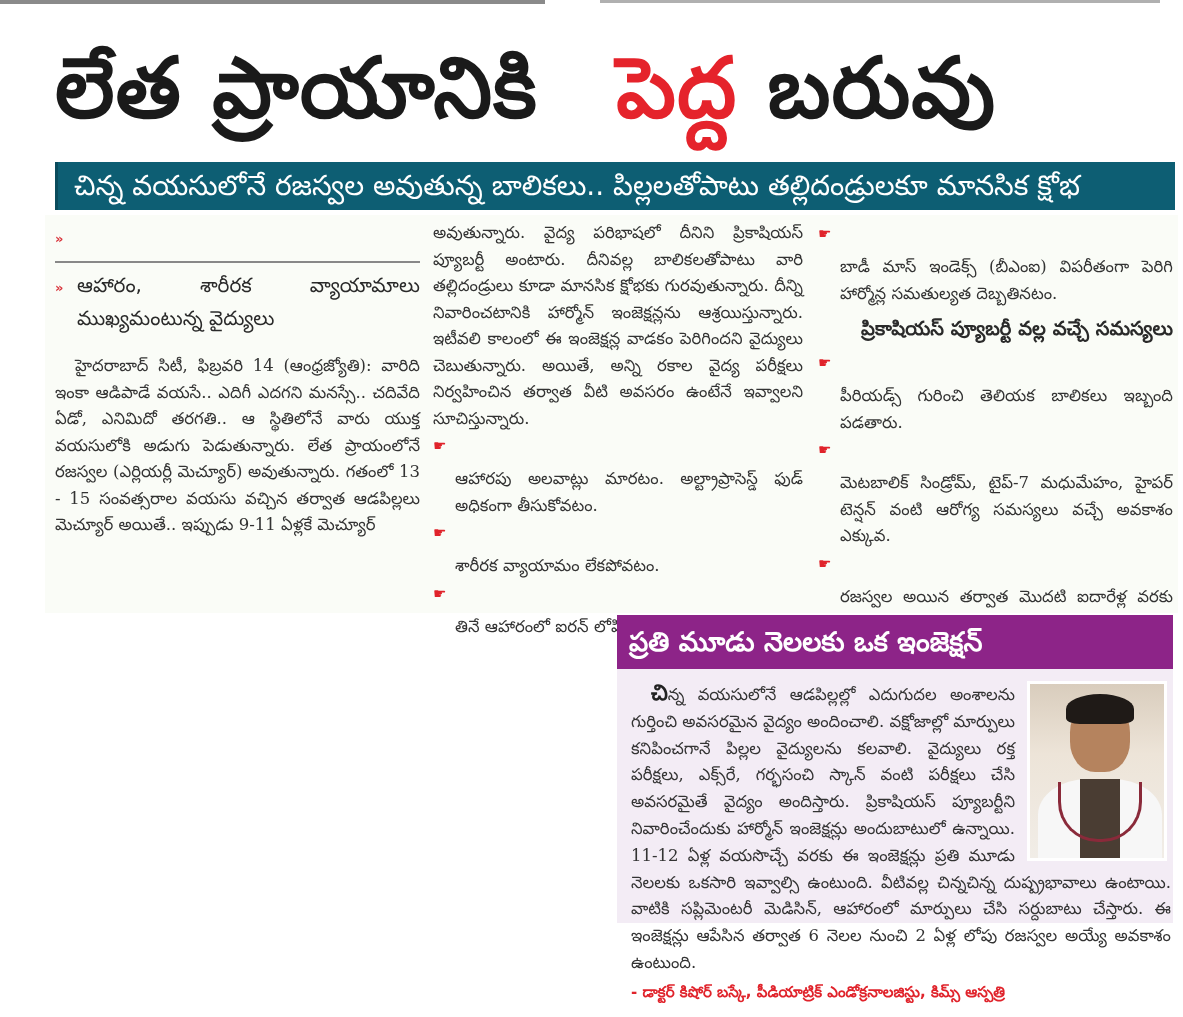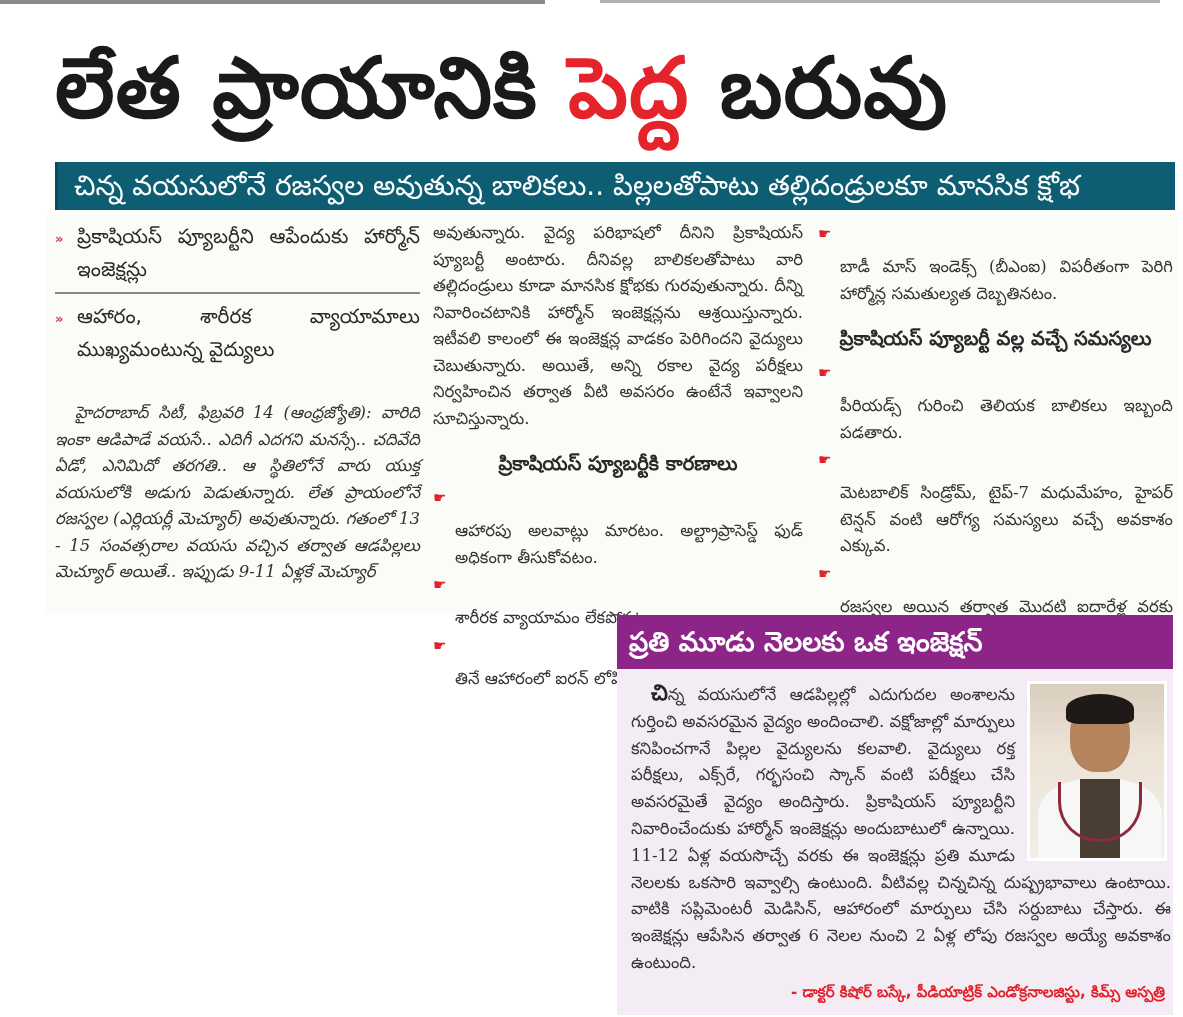--- a/index.html
+++ b/index.html
@@ -21,21 +21,21 @@
     background: #b0b0b0;
   }
 
   
   .headline {
     position: absolute; left: 55px; top: 28px; width: 1120px; height: 130px;
     font-family: "DejaVu Sans", sans-serif; font-weight: bold;
     font-size: 84px; line-height: 120px; color: #1a1a1a;
     white-space: nowrap; letter-spacing: 1px;
   }
-  .headline .red { color: #e5232b; }
+  .headline .red { color: #e5232b; margin-left: 48px; }
 
   
   .deck {
     position: absolute; left: 55px; top: 162px; width: 1120px; height: 48px;
     background: #0d5e73;
     border-left: 3px solid #0a4b5c;
     color: #ffffff;
     font-size: 28px; line-height: 48px; padding-left: 16px;
     white-space: nowrap; overflow: hidden;
   }
@@ -64,41 +64,41 @@
     padding-bottom: 4px;
   }
   .hl-item + .hl-item { border-top: 2px solid #888; padding-top: 6px; margin-top: 2px; }
   .hl-item.first { border-bottom: 0; }
   .dbl-arrow {
     color: #d9343c; font-size: 13px; width: 22px; flex: 0 0 22px;
     padding-top: 2px; letter-spacing: -3px; font-weight: bold;
   }
   .hl-text { flex: 1; }
 
-  .dateline { text-indent: 20px; margin-top: 30px; font-style: italic; }
+  .dateline { text-indent: 20px; margin-top: 14px; }
 
   
   .subhead {
     font-family: "DejaVu Sans", sans-serif;
     font-size: 19.5px; line-height: 32px; color: #2a2a2a;
-    margin: 16px 0 4px 0; text-align: center;
+    margin: 6px 0 4px 0; text-align: right;
   }
 
   
   .pt-list { list-style: none; }
   .pt-item { display: flex; align-items: flex-start; text-align: justify; }
   .hand {
     flex: 0 0 22px; width: 22px; color: #e0232b; font-size: 15px;
     padding-top: 1px; font-family: "DejaVu Sans", sans-serif;
   }
   .pt-text { flex: 1; margin-top: 34px; }
 
   
   .box {
-    position: absolute; left: 617px; top: 615px; width: 556px; height: 400px;
+    position: absolute; left: 617px; top: 615px; width: 556px; height: 308px;
     background: #f3ecf5;
   }
   .box-title {
     position: absolute; left: 0; top: 0; width: 556px; height: 54px;
     background: #8d2488;
     color: #ffffff; font-family: "DejaVu Sans", sans-serif; font-weight: bold;
     font-size: 27px; line-height: 54px; padding-left: 12px; white-space: nowrap;
   }
   .box-text {
     position: absolute; left: 14px; top: 64px; width: 540px;
@@ -132,21 +132,21 @@
   }
   .photo .shirt {
     position: absolute; left: 50px; top: 95px; width: 40px; height: 90px;
     background: #4a3d33;
   }
   .photo .steth {
     position: absolute; left: 28px; top: 98px; width: 84px; height: 60px;
     border: 3px solid #8a2a3a; border-top: none; border-radius: 0 0 40px 40px;
   }
   .byline {
-    clear: both; text-align: right; padding-right: 6px;
+    clear: both; text-align: left; padding-right: 6px;
     font-family: "DejaVu Sans", sans-serif; font-weight: bold;
     font-size: 15px; line-height: 26px; color: #e0232b;
     margin-top: 2px;
   }
 </style>
 </head>
 <body>
 
 <div class="page">
 
@@ -155,32 +155,30 @@
 
   <h1 class="headline"><span>లేత ప్రాయానికి </span><span class="red">పెద్ద</span><span> బరువు</span></h1>
 
   <div class="deck">చిన్న వయసులోనే రజస్వల అవుతున్న బాలికలు.. పిల్లలతోపాటు తల్లిదండ్రులకూ మానసిక క్షోభ</div>
 
   <div class="body-area"></div>
 
   <div class="col col-1">
     <div class="hl-item first">
       <span class="dbl-arrow">»</span>
-      <span class="hl-text">ప్రికాషియస్ ప్యూబర్టీని ఆపేందుకు హార్మోన్ ఇంజెక్షన్లు</span>
     </div>
     <div class="hl-item">
       <span class="dbl-arrow">»</span>
       <span class="hl-text">ఆహారం, శారీరక వ్యాయామాలు ముఖ్యమంటున్న వైద్యులు</span>
     </div>
     <p class="dateline">హైదరాబాద్ సిటీ, ఫిబ్రవరి 14 (ఆంధ్రజ్యోతి): వారిది ఇంకా ఆడిపాడే వయసే.. ఎదిగీ ఎదగని మనస్సే.. చదివేది ఏడో, ఎనిమిదో తరగతి.. ఆ స్థితిలోనే వారు యుక్త వయసులోకి అడుగు పెడుతున్నారు. లేత ప్రాయంలోనే రజస్వల (ఎర్లియర్లీ మెచ్యూర్) అవుతున్నారు. గతంలో 13 - 15 సంవత్సరాల వయసు వచ్చిన తర్వాత ఆడపిల్లలు మెచ్యూర్ అయితే.. ఇప్పుడు 9-11 ఏళ్లకే మెచ్యూర్</p>
   </div>
 
   <div class="col col-2">
     <p>అవుతున్నారు. వైద్య పరిభాషలో దీనిని ప్రికాషియస్ ప్యూబర్టీ అంటారు. దీనివల్ల బాలికలతోపాటు వారి తల్లిదండ్రులు కూడా మానసిక క్షోభకు గురవుతున్నారు. దీన్ని నివారించటానికి హార్మోన్ ఇంజెక్షన్లను ఆశ్రయిస్తున్నారు. ఇటీవలి కాలంలో ఈ ఇంజెక్షన్ల వాడకం పెరిగిందని వైద్యులు చెబుతున్నారు. అయితే, అన్ని రకాల వైద్య పరీక్షలు నిర్వహించిన తర్వాత వీటి అవసరం ఉంటేనే ఇవ్వాలని సూచిస్తున్నారు.</p>
-    <h3 class="subhead">ప్రికాషియస్ ప్యూబర్టీకి కారణాలు</h3>
     <ul class="pt-list">
       <li class="pt-item">
         <span class="hand">☛</span>
         <span class="pt-text">ఆహారపు అలవాట్లు మారటం. అల్ట్రాప్రాసెస్డ్ ఫుడ్ అధికంగా తీసుకోవటం.</span>
       </li>
       <li class="pt-item">
         <span class="hand">☛</span>
         <span class="pt-text">శారీరక వ్యాయామం లేకపోవటం.</span>
       </li>
       <li class="pt-item">

